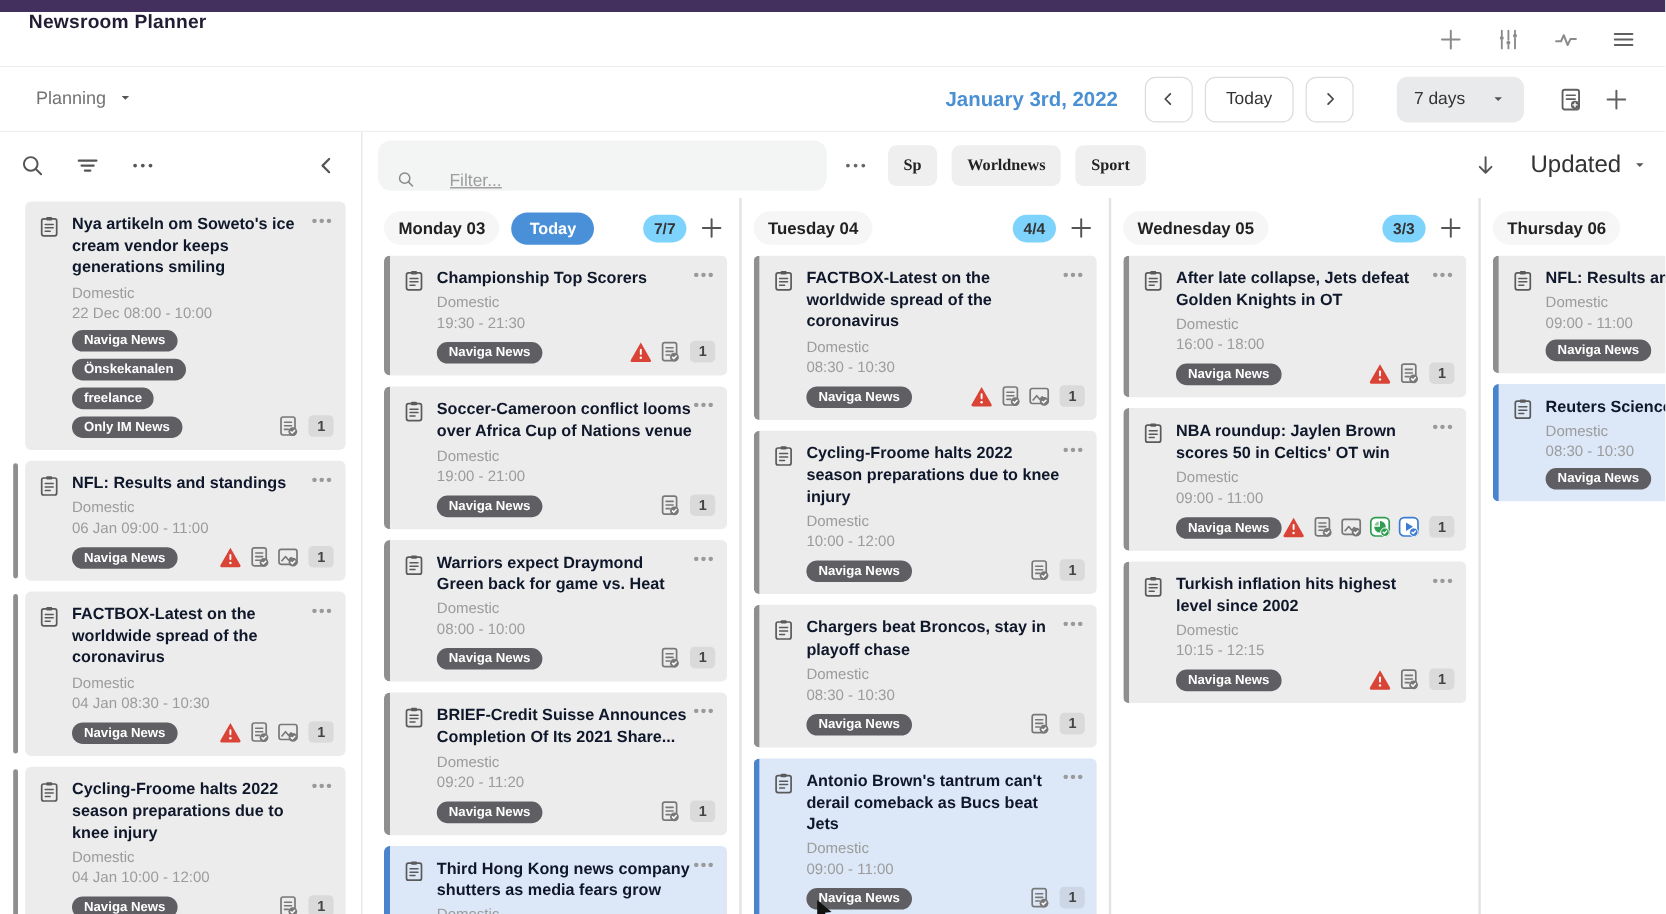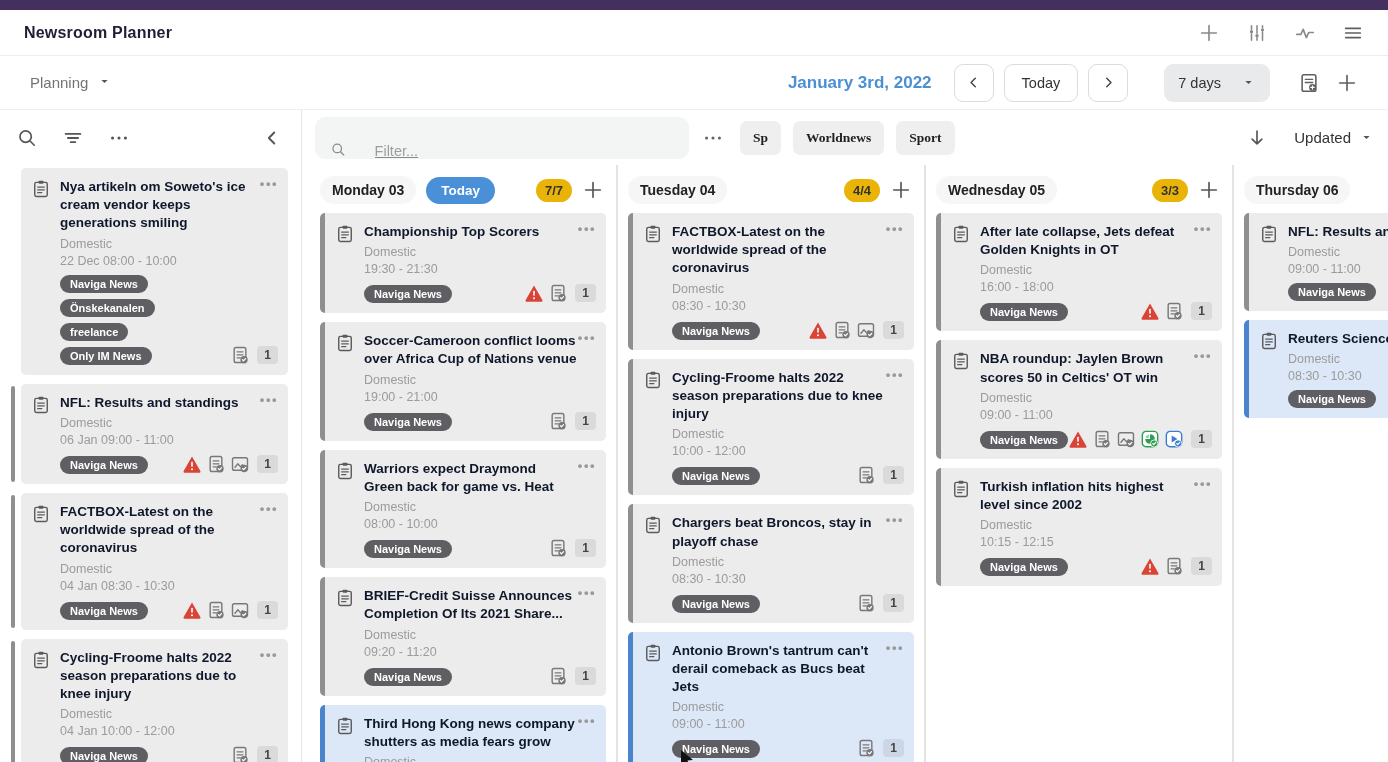--- a/index.html
+++ b/index.html
@@ -2,21 +2,21 @@
 <html style="--brand-purple: #43305e; --date-blue: #4a90d2; --today-blue: #4a90d9; --accent-gray: #8f8f8f; --accent-blue: #4a84cc; --accent-green: #2fa352; --warning-red: #da4437; --badge-gray: #5e5e63; --card-bg: #ececec; --card-bg-blue: #dce8f8; --card-bg-green: #def0e3;"><head>
 <meta charset="utf-8">
 <style>
   * { box-sizing: border-box; margin: 0; padding: 0; }
   html,body { width:1388px; height:762px; overflow:hidden; }
   body { font-family: "Liberation Sans", sans-serif; background:#fff; color:#333; }
   .page { position:relative; width:1388px; height:762px; overflow:hidden; background:#fff; }
 
   .top-strip { height:10px; background:var(--brand-purple,#43305e); }
 
-  .app-header { height:46px; display:flex; align-items:center; padding:0 24px; background:#fff; border-bottom:1px solid #ededed; }
+  .app-header { height:46px; display:flex; padding:0 24px; background:#fff; border-bottom:1px solid #ededed; }
   .app-title { font-size:16px; font-weight:bold; color:#221c35; letter-spacing:.2px; }
   .header-actions { margin-left:auto; display:flex; align-items:center; gap:26px; }
 
   .icon-btn { background:none; border:none; padding:0; width:22px; height:22px; color:#8a8a8a; display:inline-flex; align-items:center; justify-content:center; cursor:pointer; }
   .icon-btn svg { width:100%; height:100%; }
   .icon-btn.dark { color:#5f5f5f; }
 
   .toolbar { height:54px; display:flex; align-items:center; padding:0 30px 0 30px; border-bottom:1px solid #f0f0f0; background:#fff; }
   .view-switcher { display:inline-flex; align-items:flex-start; gap:9px; background:none; border:none; font-family:inherit; font-size:15px; color:#737373; cursor:pointer; }
   .caret { width:15px; height:15px; display:inline-flex; color:#555; }
@@ -42,29 +42,29 @@
   .filter-input { width:374px; height:42px; background:#f3f4f4; border-radius:11px; display:flex; align-items:flex-end; gap:28px; padding:0 15px; color:#8a8a8a;text-decoration:underline; }
   .filter-input .icon { width:19px; height:19px; display:inline-flex; }
   .filter-input .icon svg { width:100%; height:100%; }
   .filter-input input { border:none; background:transparent; outline:none; font-family:inherit; font-size:14.5px; color:#333; width:100%; }
   .filter-input input::placeholder { color:#9e9e9e; }
   .filter-bar .dots { margin:0 16px 0 13px; color:#666; }
   .chips { display:flex; align-items:center; gap:12px; }
   .chip-btn { background:#efefef; border:none; border-radius:7px; height:34px; padding:0 13px; font-family:Liberation Serif, serif; font-size:13.5px; font-weight:600; color:#222; cursor:pointer; }
   .sort-group { margin-left:auto; display:flex; align-items:center; gap:26px; }
   .sort-group .icon-btn { color:#555; }
-  .sort-select { background:none; border:none; display:inline-flex; align-items:center; gap:8px; font-family:inherit; font-size:15px; color:#333; cursor:pointer; }
+  .sort-select { background:none; border:none; display:inline-flex; align-items:center; gap:8px; font-family:inherit; font-size:20px; color:#333; cursor:pointer; }
 
   .board { flex:1; display:flex; overflow:hidden; padding-left:8px; }
   .column { width:308px; flex:none; display:flex; flex-direction:column; padding:0 10px; border-right:2px solid #e3e3e3; }
   .column:last-child { border-right:none; }
   .column-header { height:48px; flex:none; display:flex; align-items:center; gap:10px; padding:2px 2px 0 0; }
   .column-chip { background:#f6f6f6; border-radius:16px; padding:6px 12px; font-size:14px; font-weight:bold; color:#222; white-space:nowrap; }
   .today-pill { background:var(--today-blue,#4a90d9); color:#fff; border-radius:15px; padding:6px 15px; font-size:13.5px; font-weight:bold; }
-  .column-count { margin-left:auto; background:#eab308; border-radius:13px; padding:4px 9px; font-size:13px; font-weight:bold; color:#333; }
+  .column-count { margin-left:auto; background:#7dd3fc; border-radius:13px; padding:4px 9px; font-size:13px; font-weight:bold; color:#333; }
   .column-add { background:none; border:none; width:22px; height:22px; color:#555; display:inline-flex; cursor:pointer; }
   .column-add svg { width:100%; height:100%; }
   .column-cards { display:flex; flex-direction:column; gap:9px; overflow:hidden; }
 
   .card { position:relative; background:var(--card-bg,#ececec); border-radius:5px; border-left:5px solid transparent; padding:10px 10px 10px 10px; cursor:pointer; }
   .card.accent-gray  { border-left-color:var(--accent-gray,#8f8f8f); }
   .card.accent-blue  { border-left-color:var(--accent-blue,#4a84cc); background:var(--card-bg-blue,#dce8f8); }
   .sidebar-list .card { border-left-width:0; }
   .sidebar-list .card::before { content:""; position:absolute; left:-10px; top:2px; bottom:2px; width:4px; border-radius:2px; background:transparent; }
   .sidebar-list .card.accent-gray::before  { background:var(--accent-gray,#8f8f8f); }

